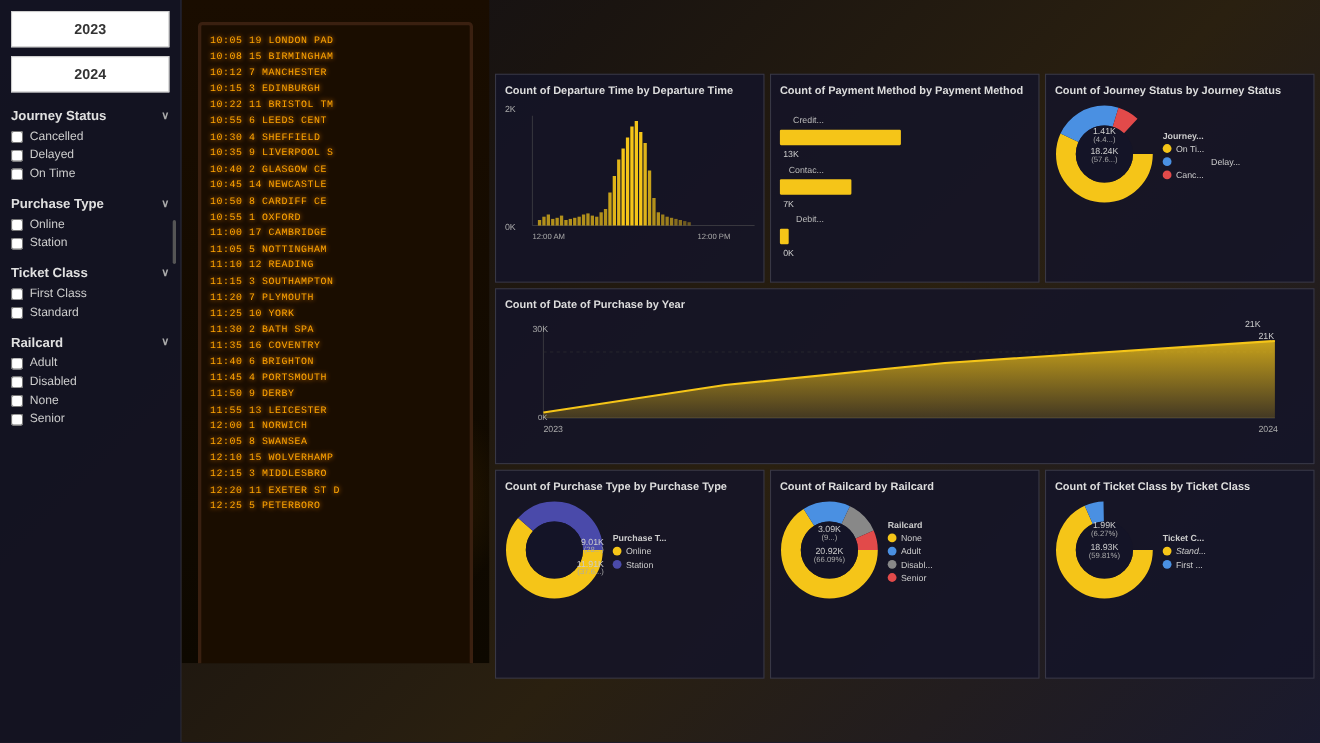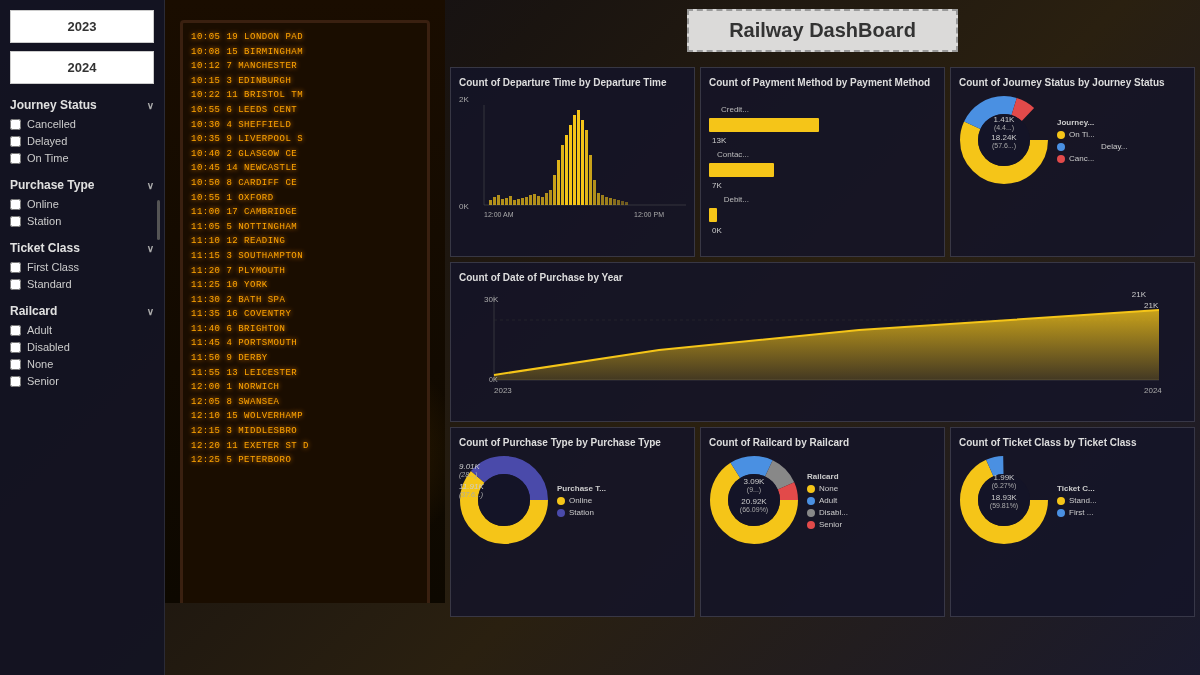--- a/index.html
+++ b/index.html
@@ -369,23 +369,20 @@
           <div class="departure-row" style="font-family: &quot;Courier New&quot;, monospace; font-size: 9px; color: rgb(255, 165, 0); text-shadow: rgb(255, 140, 0) 0px 0px 5px; letter-spacing: 0.5px;">12:00 1   NORWICH</div>
           <div class="departure-row" style="font-family: &quot;Courier New&quot;, monospace; font-size: 9px; color: rgb(255, 165, 0); text-shadow: rgb(255, 140, 0) 0px 0px 5px; letter-spacing: 0.5px;">12:05 8   SWANSEA</div>
           <div class="departure-row" style="font-family: &quot;Courier New&quot;, monospace; font-size: 9px; color: rgb(255, 165, 0); text-shadow: rgb(255, 140, 0) 0px 0px 5px; letter-spacing: 0.5px;">12:10 15  WOLVERHAMP</div>
           <div class="departure-row" style="font-family: &quot;Courier New&quot;, monospace; font-size: 9px; color: rgb(255, 165, 0); text-shadow: rgb(255, 140, 0) 0px 0px 5px; letter-spacing: 0.5px;">12:15 3   MIDDLESBRO</div>
           <div class="departure-row" style="font-family: &quot;Courier New&quot;, monospace; font-size: 9px; color: rgb(255, 165, 0); text-shadow: rgb(255, 140, 0) 0px 0px 5px; letter-spacing: 0.5px;">12:20 11  EXETER ST D</div>
           <div class="departure-row" style="font-family: &quot;Courier New&quot;, monospace; font-size: 9px; color: rgb(255, 165, 0); text-shadow: rgb(255, 140, 0) 0px 0px 5px; letter-spacing: 0.5px;">12:25 5   PETERBORO</div>
         </div>
     </div>
   </div>
 
-  <div class="header">
-    <div class="header-title-box">Railway DashBoard</div>
-  </div>
 
   <div style="position:absolute; top:62px; left:280px; right:0; bottom:0; padding:5px; display:grid; grid-template-rows: 190px 160px 190px; grid-template-columns: 1fr 1fr 1fr; gap:5px;">
 
     <div class="chart-card">
       <div class="chart-title">Count of Departure Time by Departure Time</div>
       <div style="position:relative; height:130px;">
         <span style="position:absolute;top:0;left:0;font-size:8px;color:#aaa;">2K</span>
         <span style="position:absolute;bottom:14px;left:0;font-size:8px;color:#aaa;">0K</span>
         <svg width="100%" height="115" style="margin-top:10px;">
 
@@ -521,21 +518,21 @@
 
     <div class="chart-card">
       <div class="chart-title">Count of Purchase Type by Purchase Type</div>
       <div class="donut-container">
         <div style="position:relative;">
           <svg width="90" height="90">
             <circle cx="45" cy="45" r="35" fill="none" stroke="#f5c518" stroke-width="18" stroke-dasharray="135 220"></circle>
             <circle cx="45" cy="45" r="35" fill="none" stroke="#4a4aaa" stroke-width="18" stroke-dasharray="100 220" stroke-dashoffset="-135"></circle>
             <circle cx="45" cy="45" r="26" fill="rgba(20,20,40,0.9)"></circle>
           </svg>
-          <div style="position:absolute;top:7px;left:0;width:90px;text-align:left;font-style:italic;">
+          <div style="position:absolute;top:33px;left:0;width:90px;text-align:right;">
             <div style="font-size:8px;color:#ccc;">9.01K</div>
             <div style="font-size:7px;color:#aaa;">(28...)</div>
             <div style="font-size:8px;color:#ccc;margin-top:4px;">11.91K</div>
             <div style="font-size:7px;color:#aaa;">(37.6...)</div>
           </div>
         </div>
         <div>
           <div style="font-size:8px;color:#ccc;font-weight:bold;margin-bottom:3px;">Purchase T...</div>
           <div class="donut-legend-item">
             <div class="legend-dot" style="background:#f5c518;"></div>
@@ -602,21 +599,21 @@
             <div style="font-size:8px;color:#ccc;">1.99K</div>
             <div style="font-size:7px;color:#aaa;">(6.27%)</div>
             <div style="font-size:8px;color:#ccc;margin-top:4px;">18.93K</div>
             <div style="font-size:7px;color:#aaa;">(59.81%)</div>
           </div>
         </div>
         <div>
           <div style="font-size:8px;color:#ccc;font-weight:bold;margin-bottom:3px;">Ticket C...</div>
           <div class="donut-legend-item">
             <div class="legend-dot" style="background:#f5c518;"></div>
-            <span style="font-size:8px;color:#ccc;">Stand...</span>
+            <span style="font-size:8px;color:#ccc;font-style:italic;">Stand...</span>
           </div>
           <div class="donut-legend-item">
             <div class="legend-dot" style="background:#4a90e2;"></div>
             <span style="font-size:8px;color:#ccc;">First ...</span>
           </div>
         </div>
       </div>
     </div>
 
   </div>

